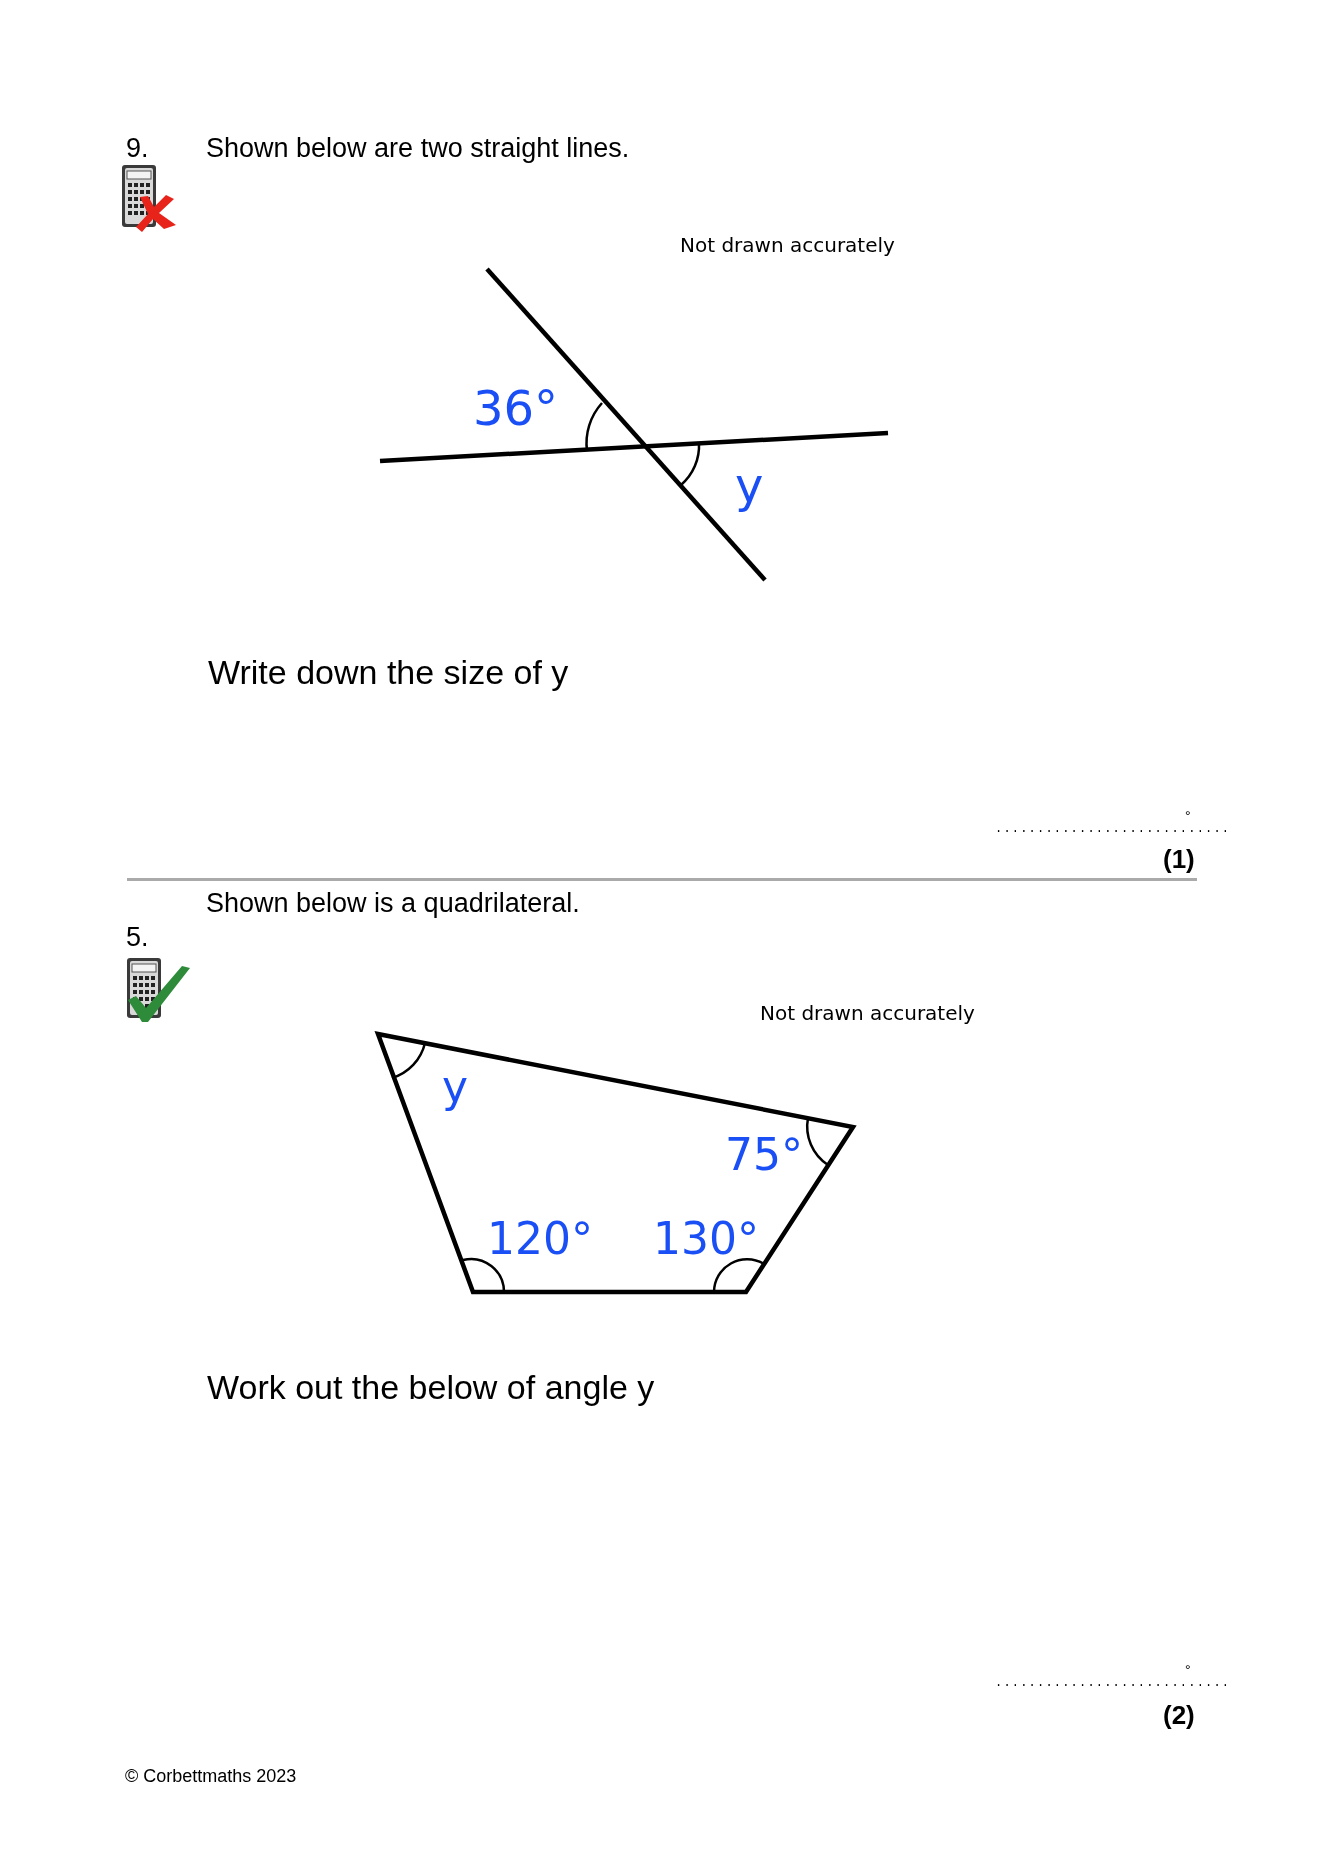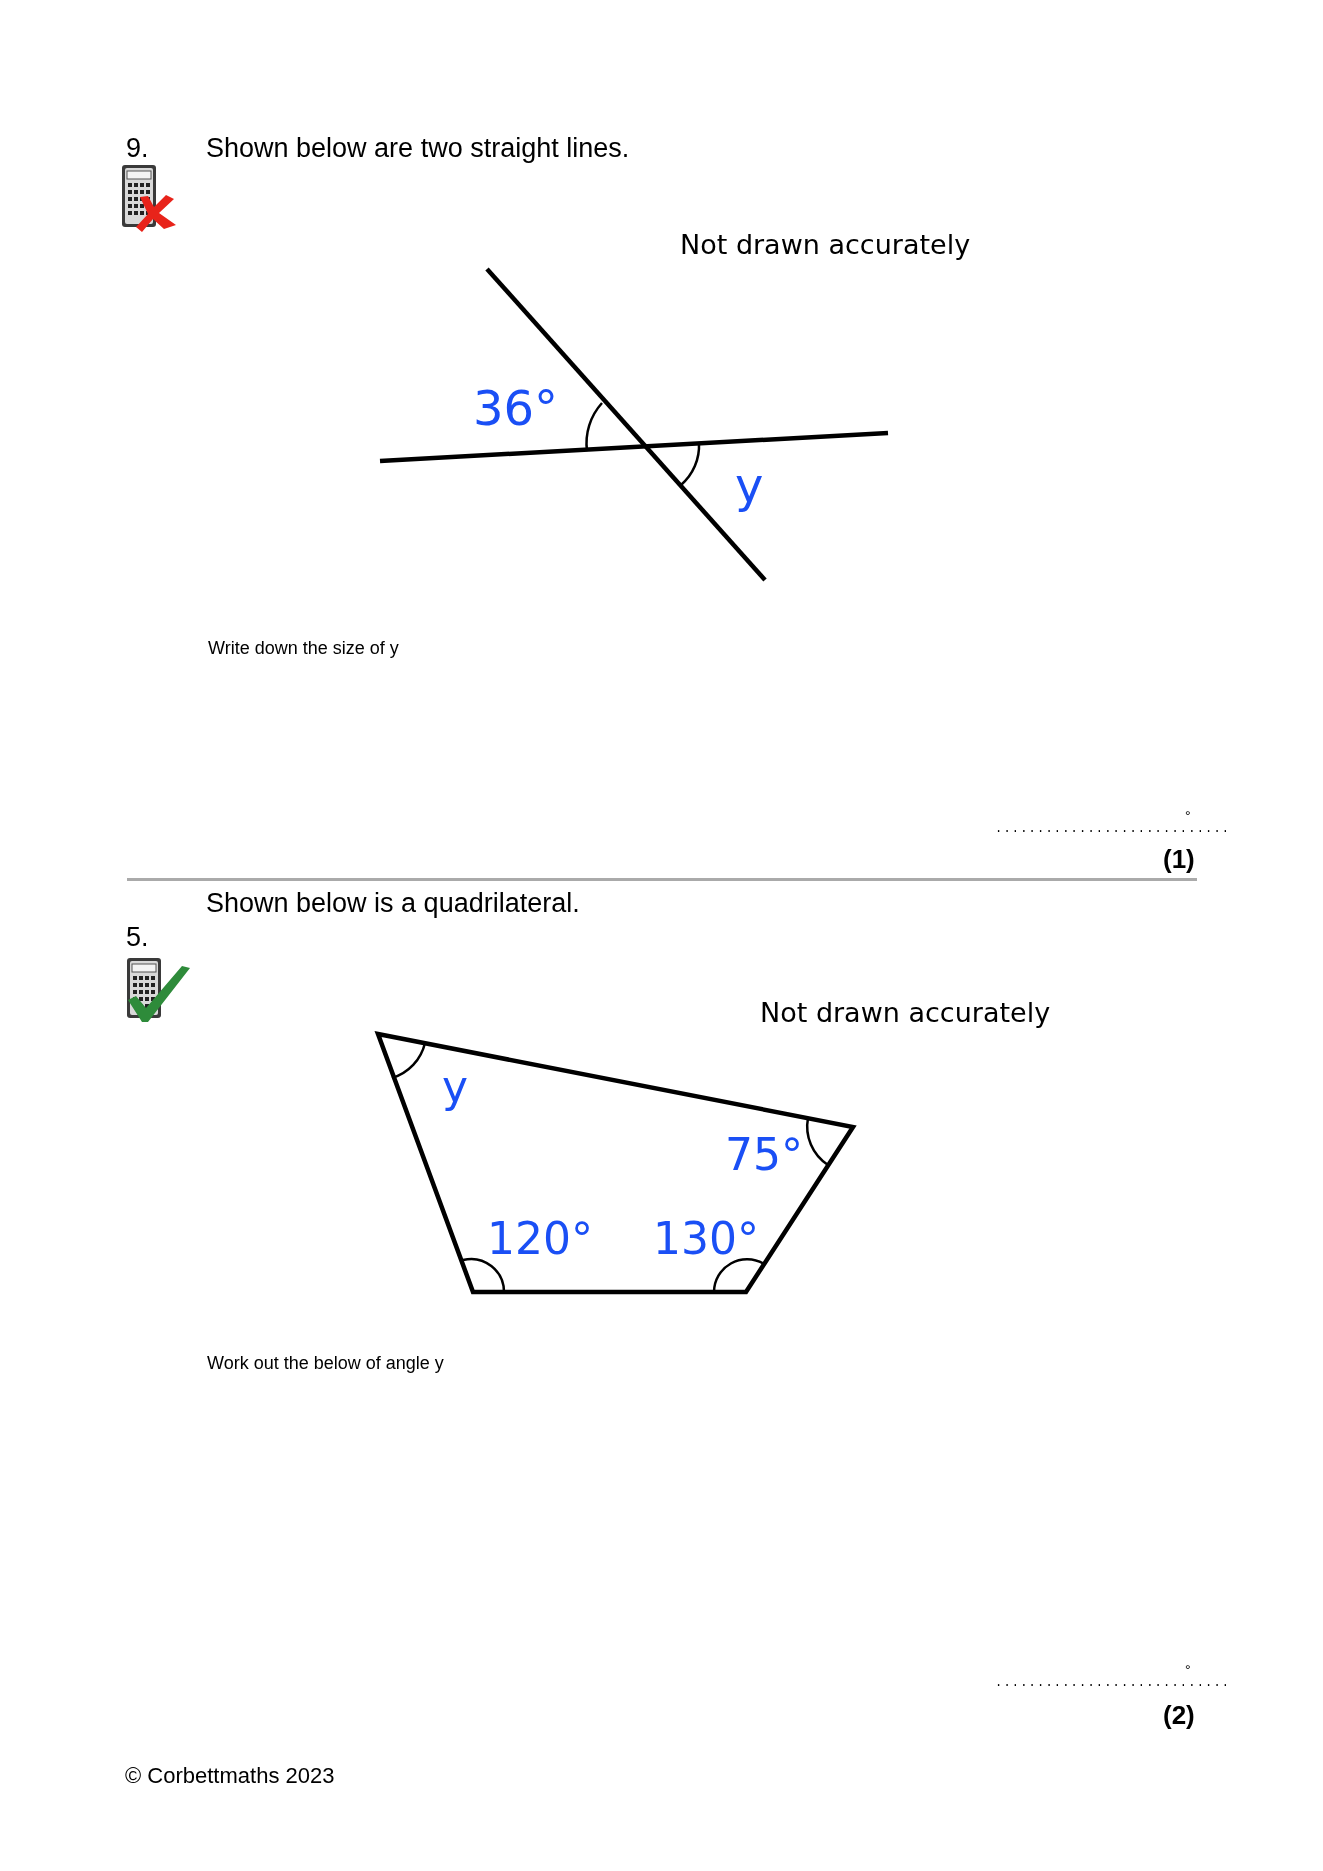--- a/index.html
+++ b/index.html
@@ -1,27 +1,27 @@
 <!DOCTYPE html>
 <html><head>
 <meta charset="utf-8">
 <style>
   html, body { margin: 0; padding: 0; background: #ffffff; }
   body { width: 1323px; height: 1871px; position: relative; overflow: hidden;
          font-family: "Liberation Sans", sans-serif; color: #000; }
   .abs { position: absolute; white-space: nowrap; }
   .qnum { font-size: 27px; line-height: 30px; }
   .qtext { font-size: 27px; line-height: 30px; }
-  .prompt { font-size: 18px; line-height: 30px; }
-  .note { font-family: "DejaVu Sans", sans-serif; font-size: 27px; line-height: 32px; color: #000; }
+  .prompt { font-size: 34px; line-height: 30px; margin-top: 24px; }
+  .note { font-family: "DejaVu Sans", sans-serif; font-size: 20px; line-height: 32px; color: #000; }
   .marks { font-size: 26px; font-weight: bold; line-height: 30px; }
   .answer-line { font-family: "Liberation Mono", monospace; font-size: 16px; letter-spacing: 0px; line-height: 16px; }
   .deg-mark { font-size: 14px; }
   .sep { position: absolute; left: 127px; top: 878px; width: 1070px; height: 3px; background: #aaaaaa; }
-  .footer { font-size: 22px; line-height: 26px; }
+  .footer { font-size: 18px; line-height: 26px; }
   svg text { font-family: "DejaVu Sans", sans-serif; }
   .calc { position: absolute; }
 </style>
 </head>
 <body>
 
 <div class="abs qnum" style="left:126px; top:133px;">9.</div>
 <div class="abs qtext" style="left:206px; top:133px;">Shown below are two straight lines.</div>
 
 <svg class="calc" style="left:118px; top:163px;" width="62" height="70" viewBox="0 0 62 70">

